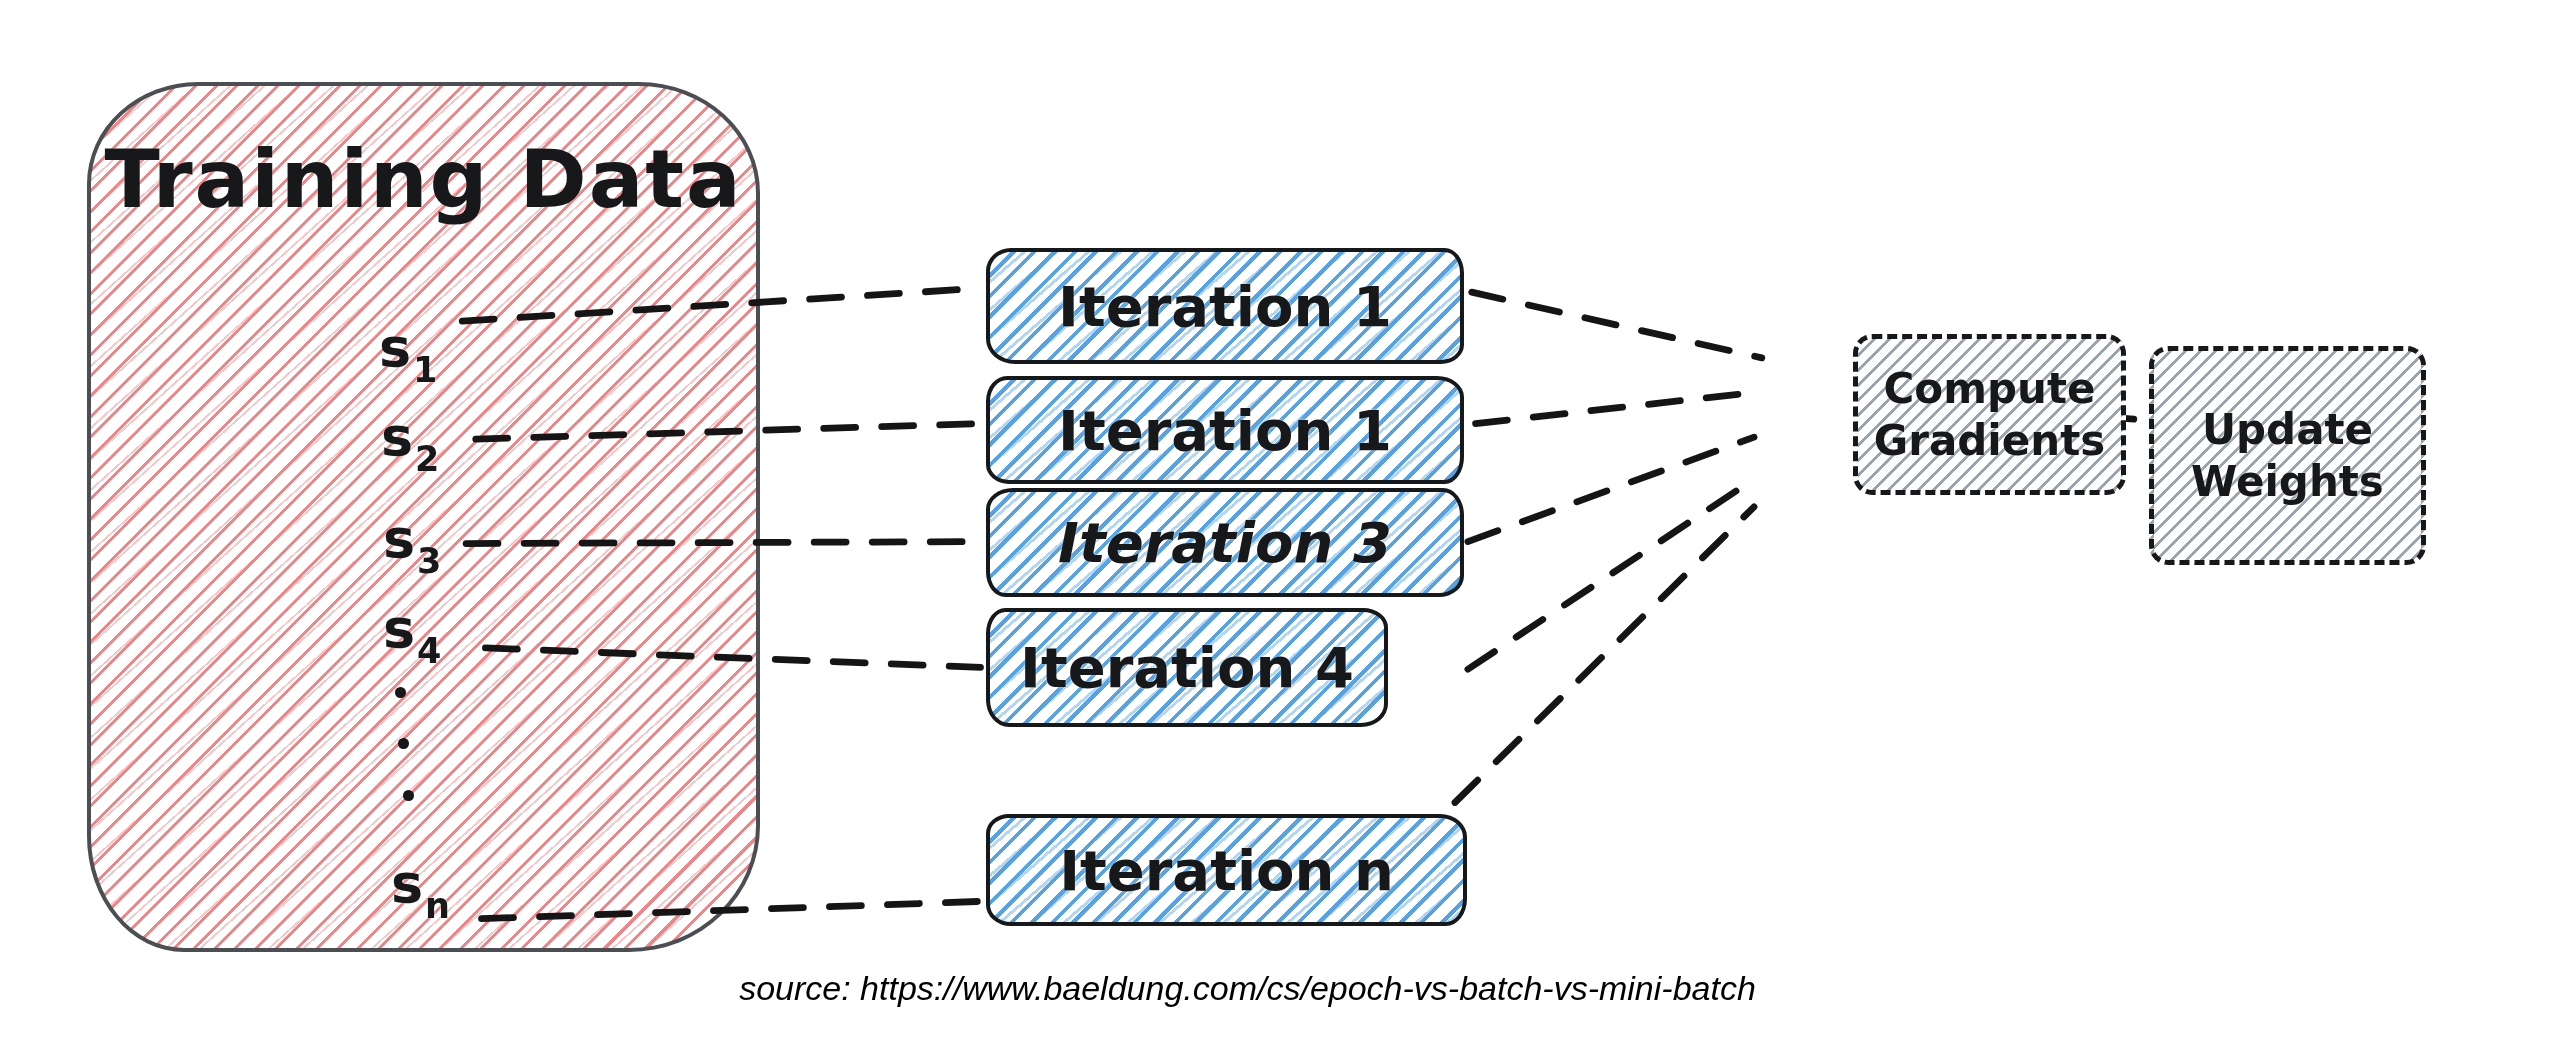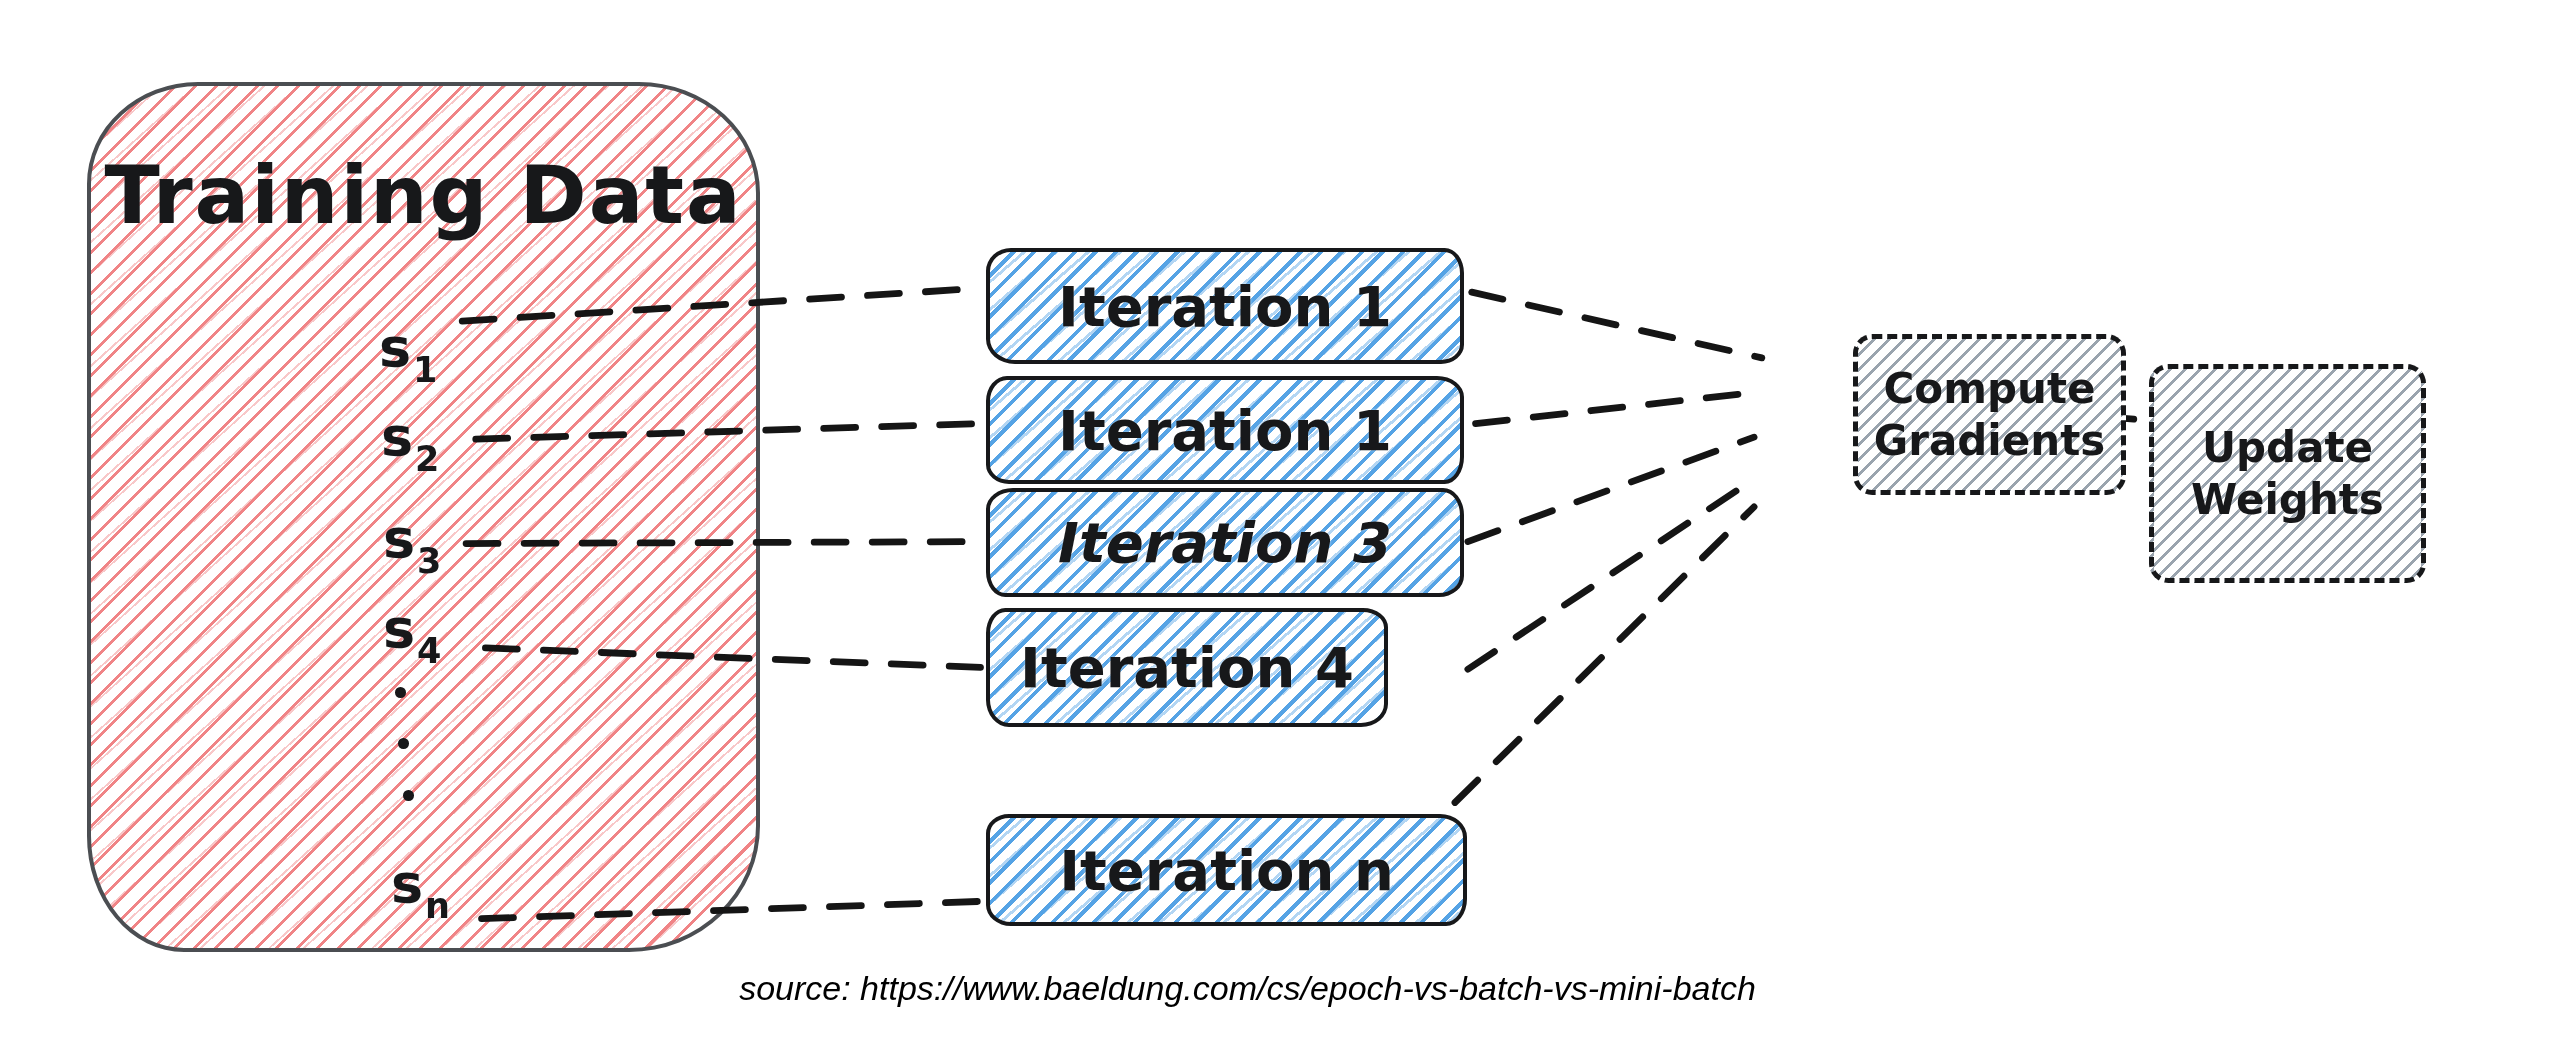--- a/index.html
+++ b/index.html
@@ -36,21 +36,20 @@
       repeating-linear-gradient(138deg, rgba(240,132,134,0.45) 0 1.9px, transparent 1.9px 23px),
       #ffffff;
   }
   .training-title{
     position:absolute;left:0;right:0;top:46px;
     text-align:center;
     font-size:81px;font-weight:700;
     letter-spacing:1.9px;
     color:var(--text,#17181a);
     text-shadow:0 0 1.9px rgba(255,255,255,0.6);
-    margin-top:16px;
   }
 
   
   .sample{
     position:absolute;
     font-size:54px;font-weight:700;line-height:72px;
     color:var(--text,#17181a);
     text-shadow:0 0 2.9px rgba(255,255,255,0.7);
   }
   .sample .sub{
@@ -102,21 +101,21 @@
     display:flex;flex-direction:column;align-items:center;justify-content:center;
     font-size:42px;font-weight:700;line-height:1.22;
     text-align:center;
     color:var(--text,#17181a);
     background:
       repeating-linear-gradient(135deg, var(--gray-hatch,#9aa4ae) 0 2.4px, transparent 2.4px 10.6px),
       #ffffff;
     text-shadow:0 0 2.9px rgba(255,255,255,0.7);
   }
   #compute-box{left:1853px;top:334px;width:273px;height:161px;}
-  #update-box{left:2149px;top:364px;width:277px;height:219px;}
+  #update-box{left:2149px;top:346px;width:277px;height:219px;}
 
   
   .caption{
     position:absolute;left:619px;top:969px;width:1257px;
     text-align:center;
     font-family:"Liberation Sans", sans-serif;
     font-style:italic;
     font-size:34px;
     color:#000000;
   }

